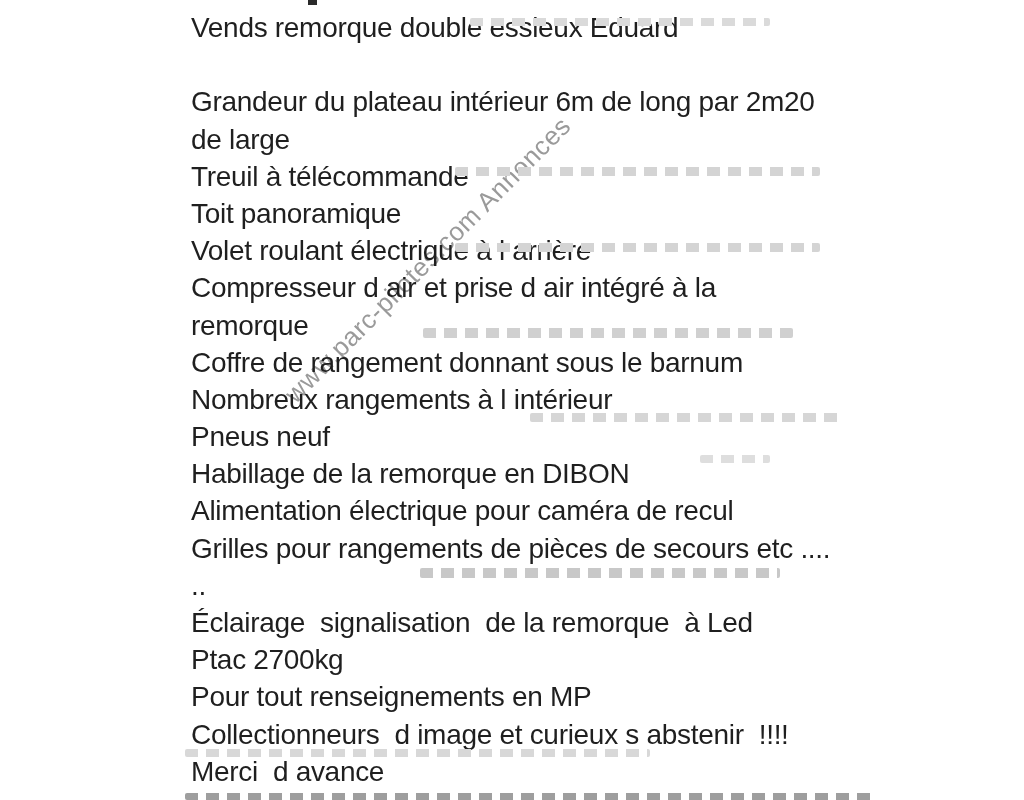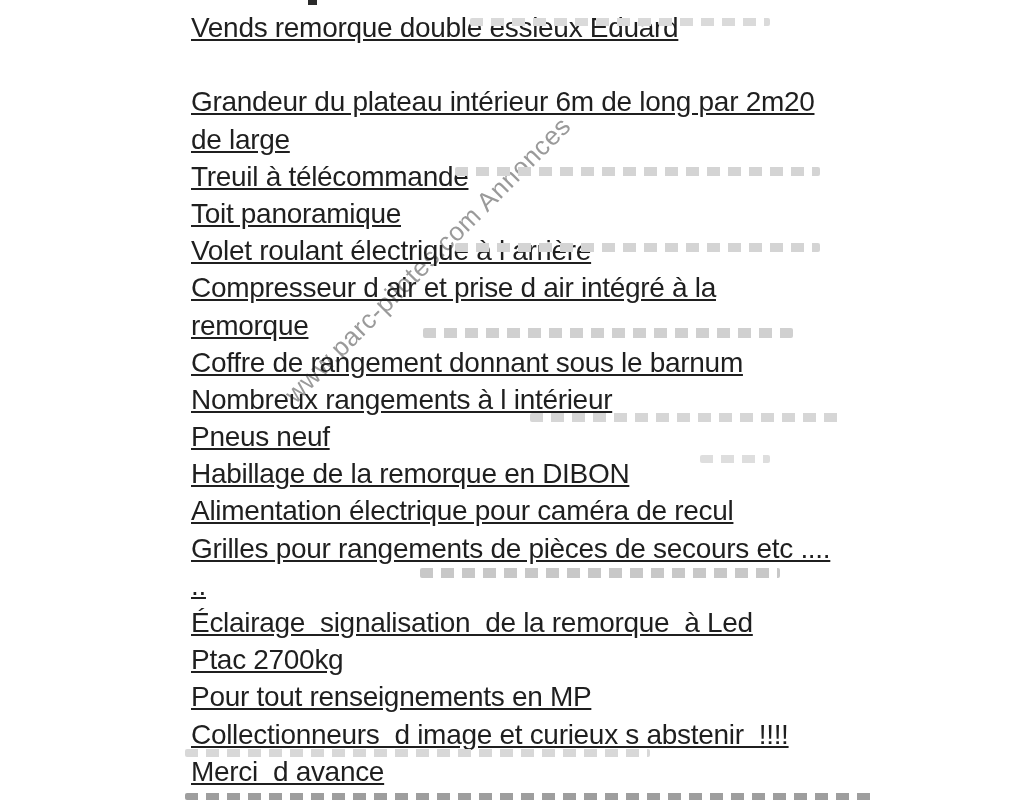--- a/index.html
+++ b/index.html
@@ -40,21 +40,20 @@
     top: 9px;
     z-index: 2;
     font-size: 28px;
     line-height: 37.2px;
     letter-spacing: -0.3px;
     white-space: pre;
   }
   .ad-line {
     height: 37.2px;
     white-space: pre;
-    text-decoration: underline;
   }
   
   .remnant {
     position: absolute;
     z-index: 3;
     background-image: repeating-linear-gradient(90deg,
       currentColor 0px, currentColor 13px,
       transparent 13px, transparent 21px);
     border-radius: 2px;
   }

